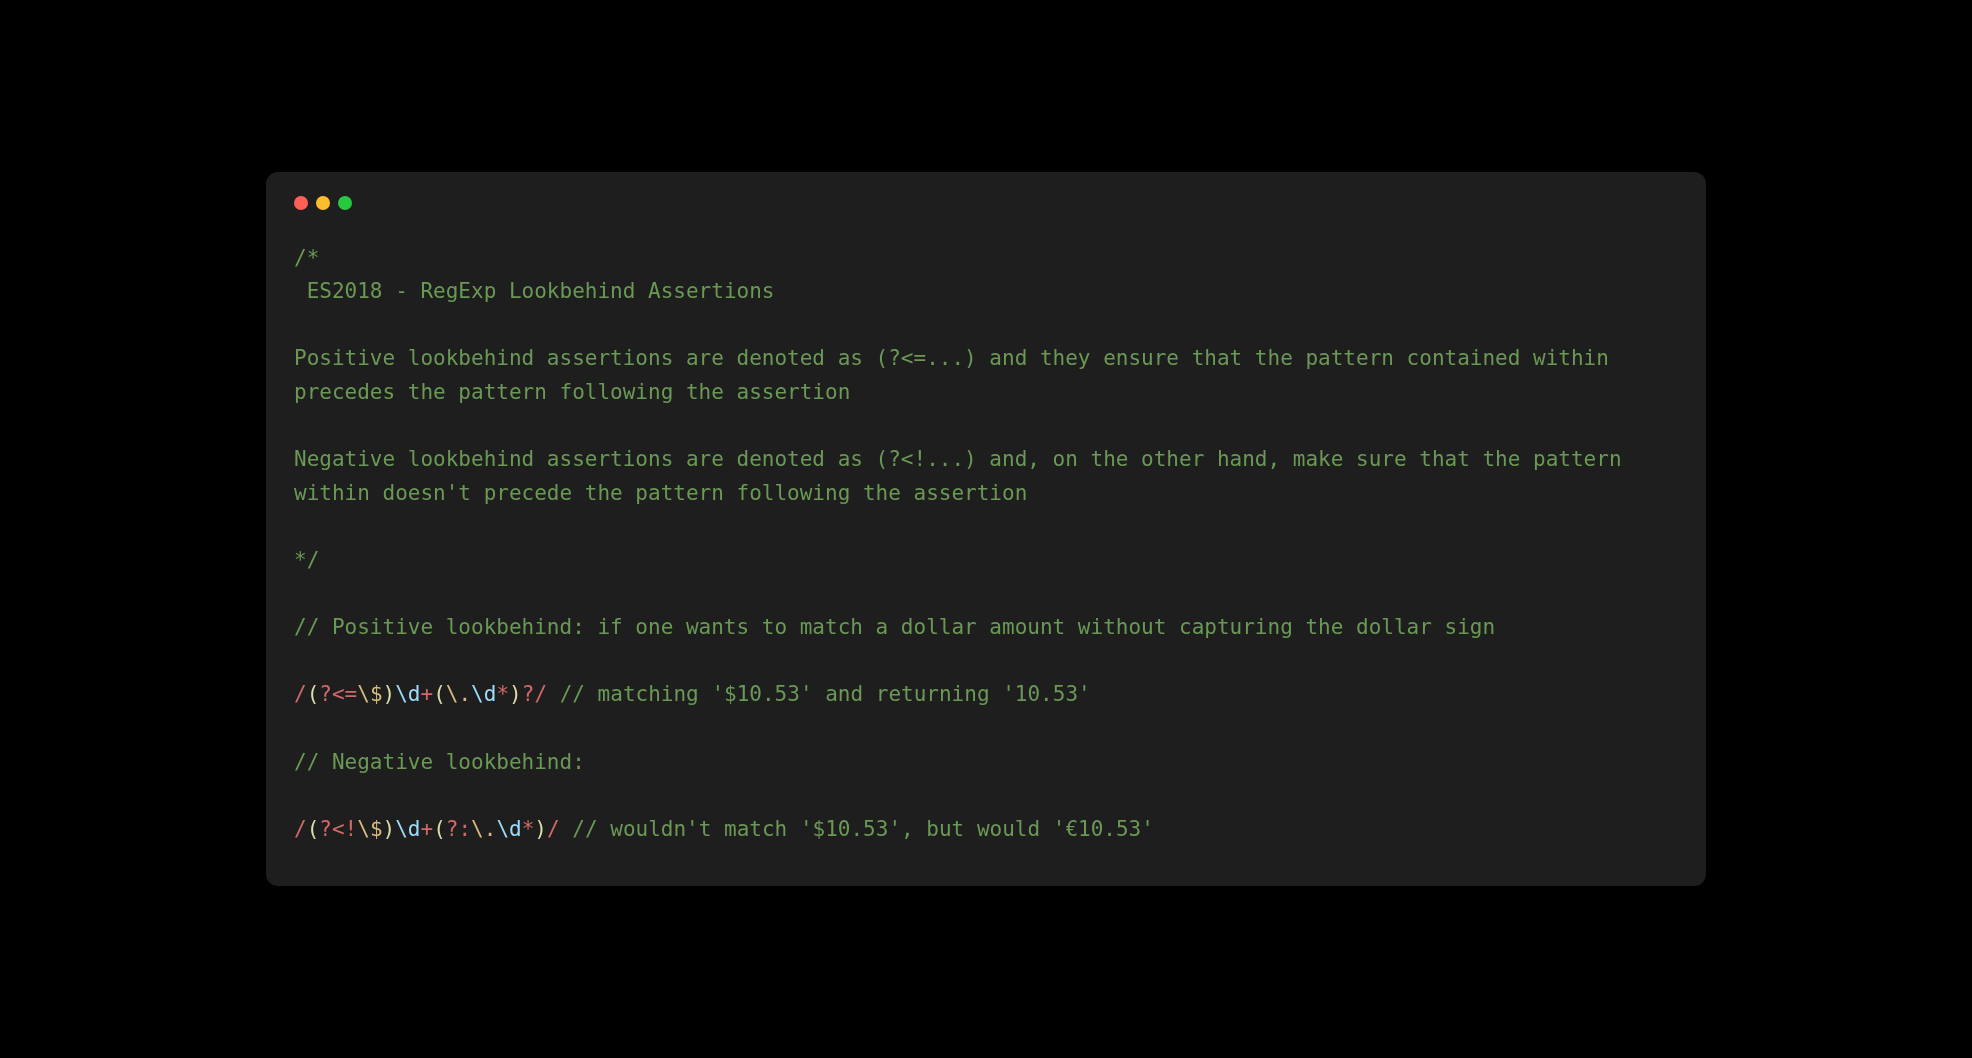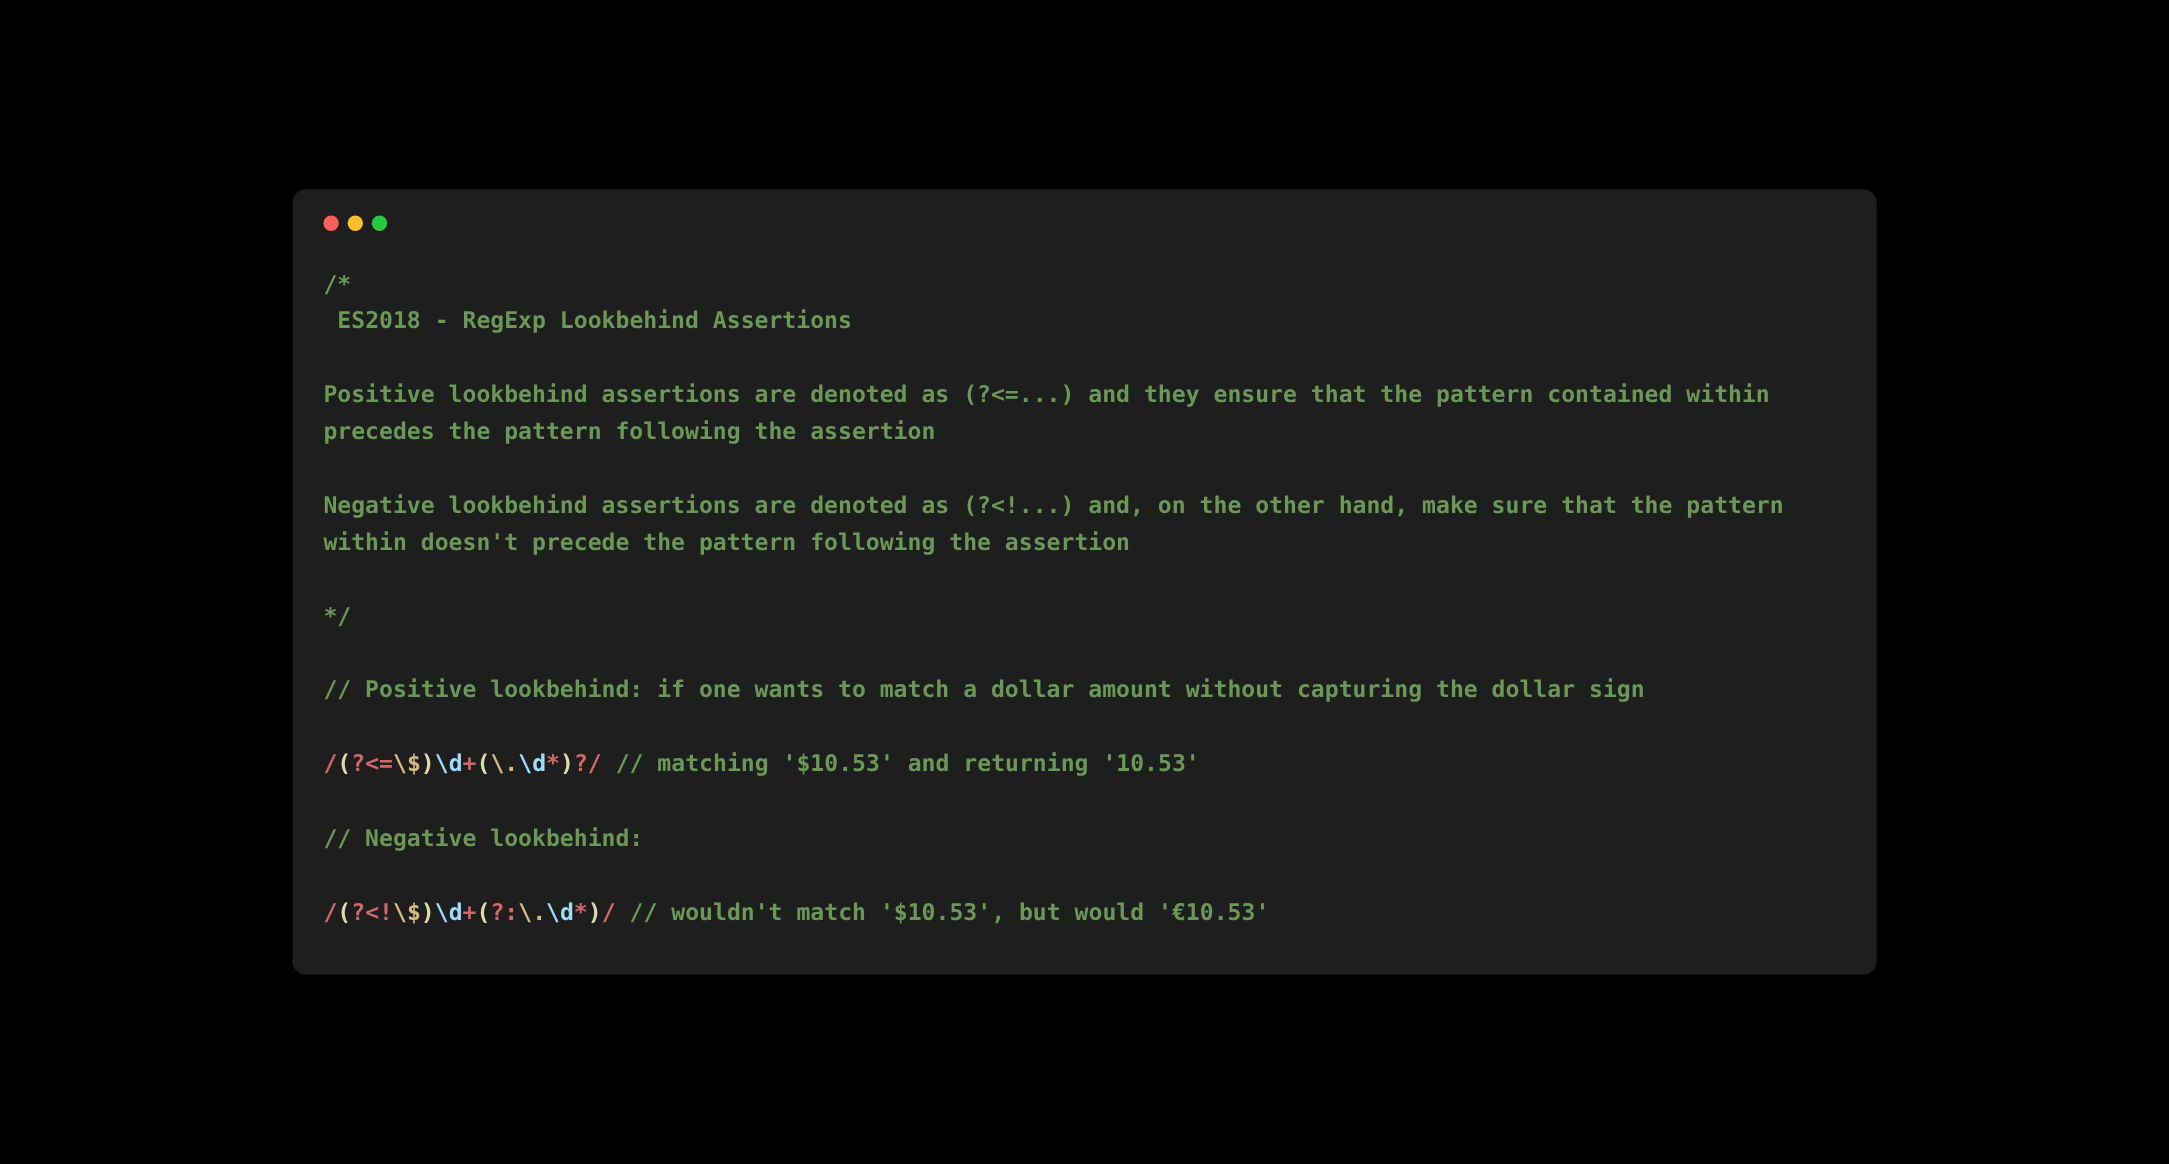--- a/index.html
+++ b/index.html
@@ -17,21 +17,20 @@
     justify-content: center;
     font-family: 'Menlo', 'Monaco', 'Consolas', monospace;
   }
   
   .window {
     background: #1e1e1e;
     border-radius: 12px;
     width: 1440px;
     padding: 24px 28px 40px 28px;
     box-shadow: 0 20px 60px rgba(0,0,0,0.5);
-    font-weight: bold;
   }
   
   .titlebar {
     display: flex;
     gap: 8px;
     margin-bottom: 32px;
   }
   
   .traffic-light {
     width: 14px;

